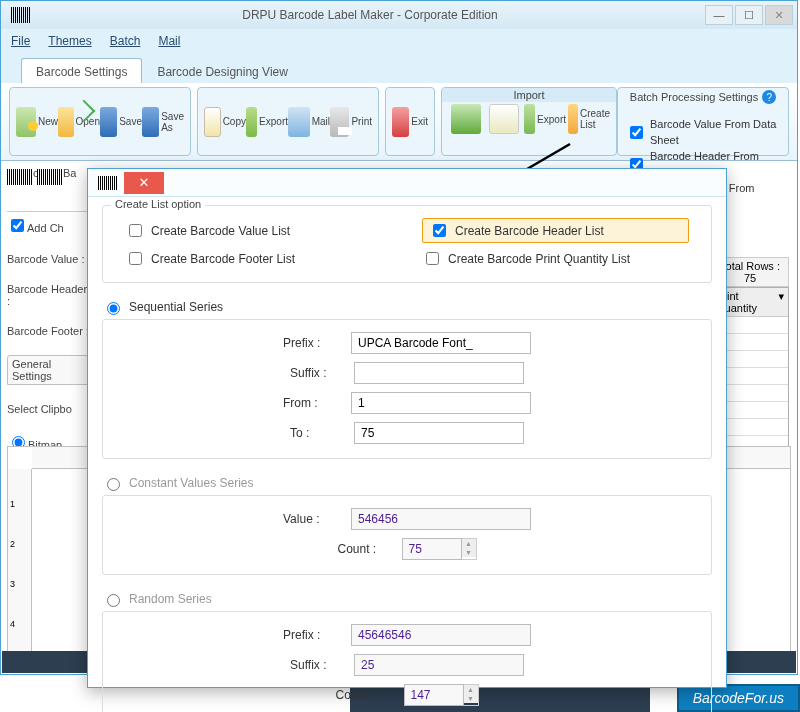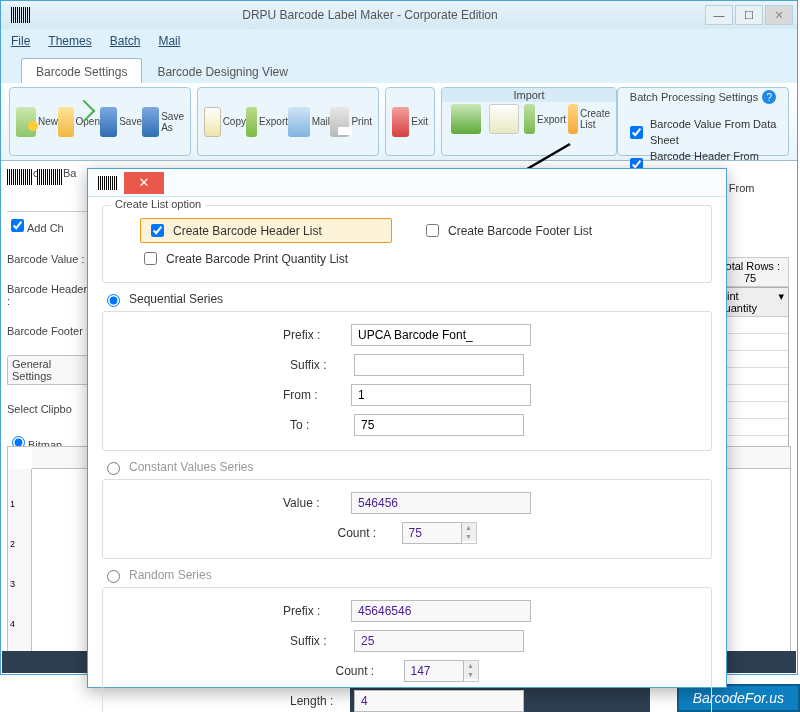--- a/index.html
+++ b/index.html
@@ -77,21 +77,21 @@
 .arrow svg { overflow:visible; }
 
 
 .modal { position:absolute; top:168px; left:87px; width:640px; height:520px; background:#fff; border:1px solid #4aa3d4; box-shadow:0 4px 16px rgba(0,0,0,0.3); z-index:10; }
 .modal .titlebar2 { height:28px; background:#fafdff; display:flex; align-items:center; padding:0 4px; border-bottom:1px solid #d0e4f0; }
 .modal .titlebar2 .barcode-ico { width:20px; height:14px; margin:0 6px; background:repeating-linear-gradient(90deg,#000 0 1px,transparent 1px 2px); }
 .modal .titlebar2 .title { flex:1; text-align:center; font-size:12px; color:#555; }
 .modal .closebtn { width:40px; height:22px; background:#e8594c; color:#fff; display:flex; align-items:center; justify-content:center; font-size:13px; }
 
 .modal-body { padding:8px 14px; font-size:12px; color:#333; }
-.fieldset { border:1px solid #ddd; border-radius:3px; padding:8px 21px 10px; margin-bottom:8px; position:relative; }
+.fieldset { border:1px solid #ddd; border-radius:3px; padding:8px 6px 10px; margin-bottom:16px; position:relative; }
 .fieldset > .legend { position:absolute; top:-8px; left:8px; background:#fff; padding:0 4px; font-size:11px; color:#444; }
 
 .optgrid { display:grid; grid-template-columns:1fr 1fr; gap:6px 30px; padding:4px 16px; }
 .optgrid label { display:flex; align-items:center; gap:6px; font-size:12px; }
 .highlight { border:1px solid #f39c12; background:#fdf3d8; padding:2px 6px; border-radius:2px; }
 
 .radio-row { display:flex; align-items:center; gap:6px; margin:6px 0 4px; }
 .form-row { display:flex; align-items:center; gap:8px; padding:4px 16px;flex-direction:column; }
 .form-row .lbl { width:60px; font-size:12px; color:#333; }
 .form-row .lbl2 { width:56px; font-size:12px; color:#333; }
@@ -285,20 +285,24 @@
 <div class="modal">
   <div class="titlebar2">
     <div class="barcode-ico"></div>
     <div class="closebtn">✕</div>
   </div>
   <div class="modal-body">
 
     <div class="fieldset">
       <div class="legend">Create List option</div>
       <div class="optgrid">
+        <label>
+            <input type="checkbox" style="">
+            <span>Create Barcode Value List</span>
+          </label>
         <label class="highlight">
             <input type="checkbox" checked="" style="">
             <span>Create Barcode Header List</span>
           </label>
         <label>
             <input type="checkbox" style="">
             <span>Create Barcode Footer List</span>
           </label>
         <label>
             <input type="checkbox" style="">

